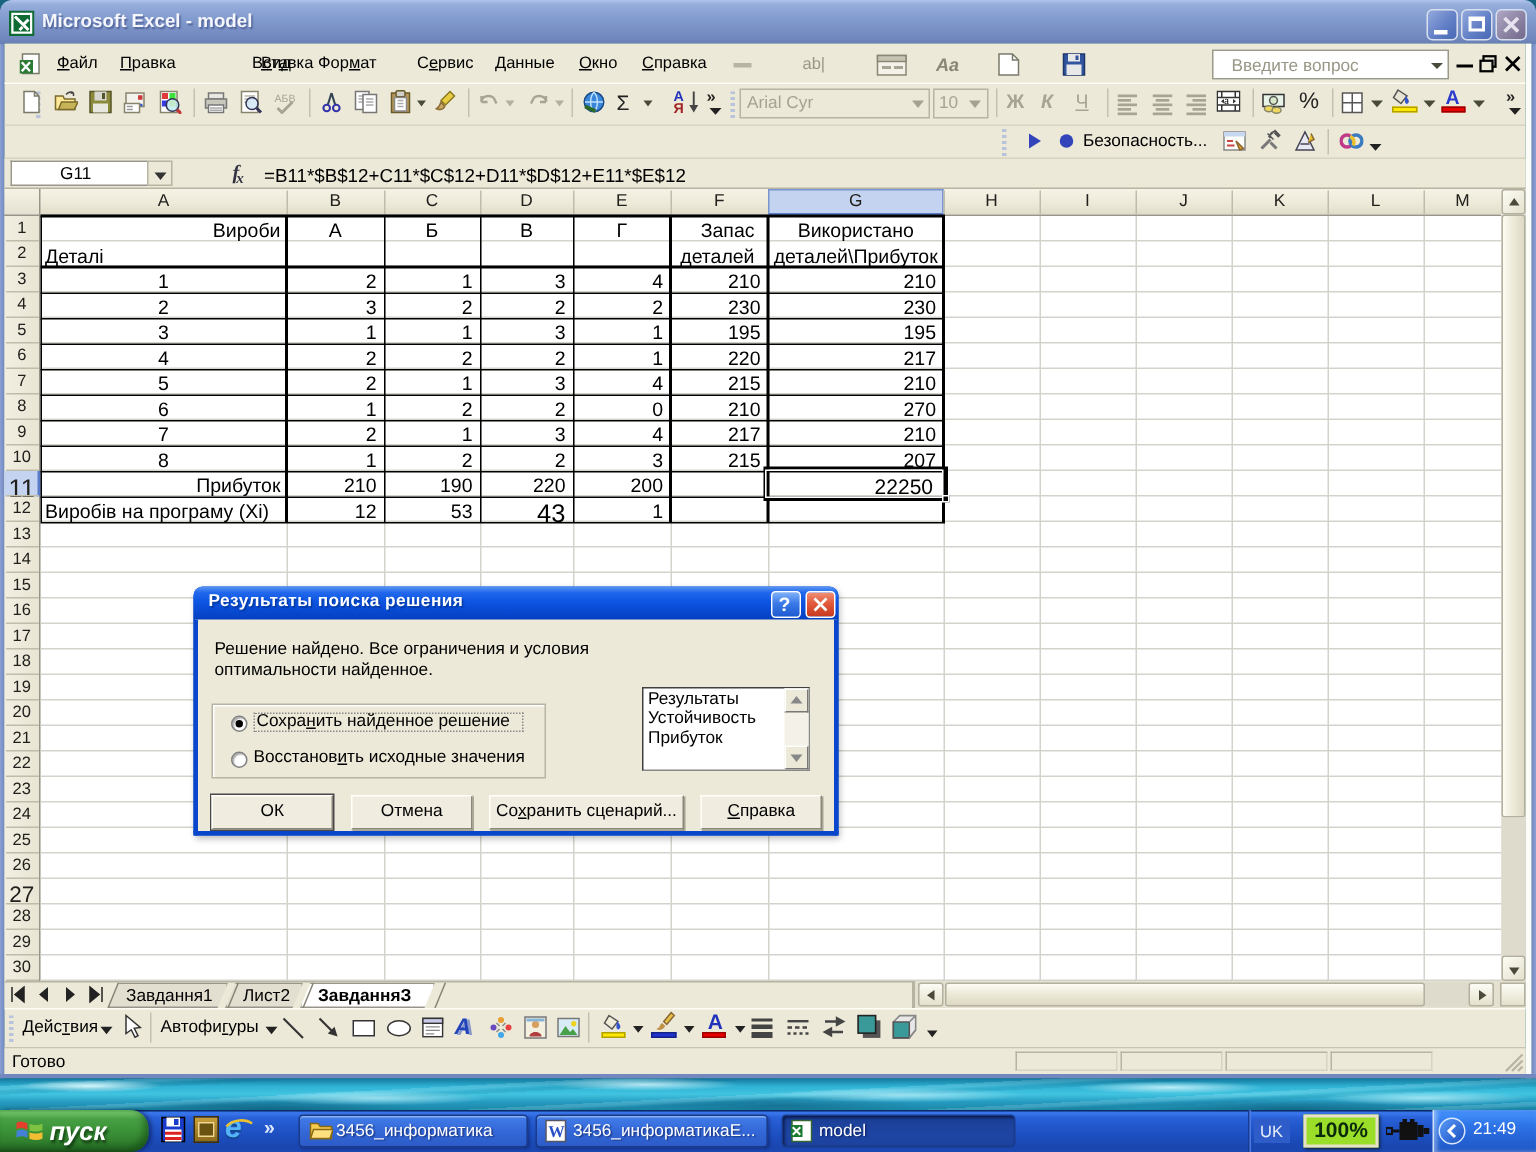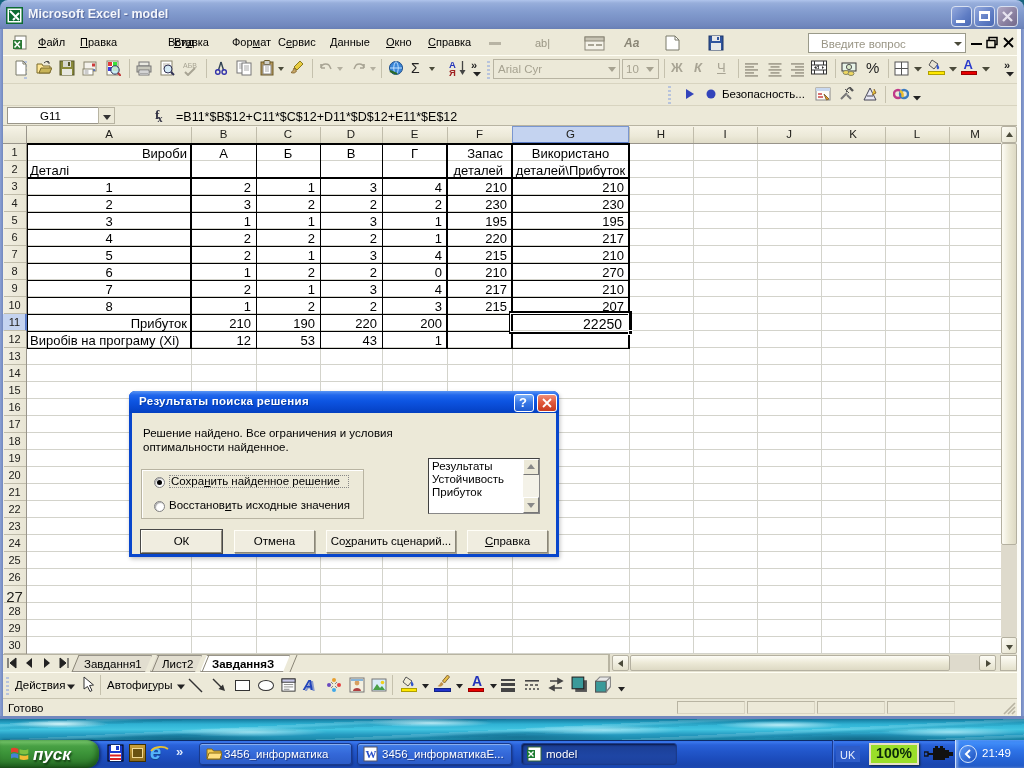--- a/index.html
+++ b/index.html
@@ -34,21 +34,21 @@
 <div class="" style="left:3px;top:29px;width:1014px;height:687px;background:#ece9d8;"></div>
 <svg style="position:absolute;left:13px;top:35px" width="15" height="16" viewBox="0 0 15 16">
 <rect x="2" y="1" width="11" height="13" fill="#fff" stroke="#7a7a6a"></rect>
 <rect x="0" y="5" width="9" height="9" fill="#2c7a36"></rect>
 <path d="M1.5 6.5 L7 12.5 M7 6.5 L1.5 12.5" stroke="#fff" stroke-width="1.6"></path>
 </svg>
 <div class="t" style="left:38px;top:37px;width:60px;height:13px;font-size:11px;color:#000;"><u>Ф</u>айл</div>
 <div class="t" style="left:80px;top:37px;width:60px;height:13px;font-size:11px;color:#000;"><u>П</u>равка</div>
 <div class="t" style="left:132px;top:37px;width:60px;height:13px;font-size:11px;color:#000;padding-left:42px;"><u>В</u>ид</div>
 <div class="t" style="left:168px;top:37px;width:60px;height:13px;font-size:11px;color:#000;">Вст<u>а</u>вка</div>
-<div class="t" style="left:232px;top:37px;width:60px;height:13px;font-size:11px;color:#000;">Фор<u>м</u>ат</div>
+<div class="t" style="left:212px;top:37px;width:60px;height:13px;font-size:11px;color:#000;">Фор<u>м</u>ат</div>
 <div class="t" style="left:278px;top:37px;width:60px;height:13px;font-size:11px;color:#000;">С<u>е</u>рвис</div>
 <div class="t" style="left:330px;top:37px;width:60px;height:13px;font-size:11px;color:#000;"><u>Д</u>анные</div>
 <div class="t" style="left:386px;top:37px;width:60px;height:13px;font-size:11px;color:#000;"><u>О</u>кно</div>
 <div class="t" style="left:428px;top:37px;width:60px;height:13px;font-size:11px;color:#000;"><u>С</u>правка</div>
 <div class="" style="left:489px;top:42px;width:12px;height:3px;background:#b8b4a4;"></div>
 <div class="t" style="left:535px;top:38px;width:22px;height:12px;color:#9a9684;font-size:11px;">ab|</div>
 <svg style="position:absolute;left:584px;top:36px" width="22" height="15" viewBox="0 0 22 15">
 <rect x="1" y="1" width="19" height="13" fill="#f4f2e8" stroke="#8a8676"></rect>
 <rect x="1" y="1" width="19" height="4" fill="#c8c4b4" stroke="#8a8676"></rect>
 <rect x="4" y="8" width="6" height="2" fill="#a8a494"></rect>
@@ -299,21 +299,21 @@
 <svg style="position:absolute;left:912px;top:94px" width="10" height="8">
     <path d="M1 2 L9 2 L5 6.5 Z" fill="#222"></path>
   </svg>
 <div class="" style="left:3px;top:106px;width:1014px;height:20px;background:#ece9d8;"></div>
 <div class="" style="left:7px;top:107px;width:91px;height:17px;background:#fff;border:1px solid #9a968a;border-right:none;"></div>
 <div class="t" style="left:40px;top:111px;width:40px;height:12px;color:#000;font-size:11.5px;">G11</div>
 <div class="" style="left:98px;top:107px;width:17px;height:17px;background:#ece9d8;border:1px solid #b8b4a2;"></div>
 <svg style="position:absolute;left:102px;top:114px" width="10" height="7">
     <path d="M1 1 L9 1 L5 6 Z" fill="#333"></path>
   </svg>
-<div class="t" style="left:155px;top:108px;width:20px;height:15px;color:#333344;font-family:'Liberation Serif',serif;font-weight:bold;font-size:13.5px;">f<span style="position:relative;left:-2px;top:3px;font-size:10px">x</span></div>
+<div class="t" style="left:155px;top:108px;width:20px;height:15px;color:#333344;font-family:'Liberation Serif',serif;font-style:italic;font-weight:bold;font-size:13.5px;">f<span style="position:relative;left:-2px;top:3px;font-size:10px">x</span></div>
 <div class="t" style="left:176px;top:111px;width:600px;height:13px;color:#000;font-size:12.5px;">=B11*$B$12+C11*$C$12+D11*$D$12+E11*$E$12</div>
 <div class="" style="left:3px;top:125px;width:1014px;height:1px;background:#b8b4a2;"></div>
 <div class="" style="left:27px;top:126px;width:974px;height:528px;background:#fff;"></div>
 <div class="" style="left:27px;top:126px;width:974px;height:18px;background:linear-gradient(#f6f3e6,#ece9d8 60%,#e0dcc8);border-bottom:1px solid #98948a;"></div>
 <div class="" style="left:3px;top:126px;width:24px;height:18px;background:linear-gradient(#f6f3e6,#e4e1d0);border-right:1px solid #98948a;border-bottom:1px solid #98948a;"></div>
 <div class="" style="left:3px;top:144px;width:24px;height:510px;background:linear-gradient(90deg,#f2efe2,#e8e5d4);border-right:1px solid #98948a;"></div>
 <div class="t" style="left:27px;top:129px;width:164px;height:12px;font-size:11.5px;color:#21201c;text-align:center;">A</div>
 <div class="" style="left:191px;top:127px;width:1px;height:16px;background:#c0bcaa;"></div>
 <div class="t" style="left:191px;top:129px;width:65px;height:12px;font-size:11.5px;color:#21201c;text-align:center;">B</div>
 <div class="" style="left:256px;top:127px;width:1px;height:16px;background:#c0bcaa;"></div>
@@ -354,21 +354,21 @@
 <div class="" style="left:4px;top:245px;width:22px;height:1px;background:#c0bcaa;"></div>
 <div class="t" style="left:3px;top:249px;width:23px;height:12px;font-size:11px;color:#21201c;text-align:center;">7</div>
 <div class="" style="left:4px;top:262px;width:22px;height:1px;background:#c0bcaa;"></div>
 <div class="t" style="left:3px;top:266px;width:23px;height:12px;font-size:11px;color:#21201c;text-align:center;">8</div>
 <div class="" style="left:4px;top:279px;width:22px;height:1px;background:#c0bcaa;"></div>
 <div class="t" style="left:3px;top:283px;width:23px;height:12px;font-size:11px;color:#21201c;text-align:center;">9</div>
 <div class="" style="left:4px;top:296px;width:22px;height:1px;background:#c0bcaa;"></div>
 <div class="t" style="left:3px;top:300px;width:23px;height:12px;font-size:11px;color:#21201c;text-align:center;">10</div>
 <div class="" style="left:4px;top:313px;width:22px;height:1px;background:#c0bcaa;"></div>
 <div class="" style="left:3px;top:314px;width:24px;height:17px;background:#c4d3f0;border-right:2px solid #5a7cc8;"></div>
-<div class="t" style="left:3px;top:317px;width:23px;height:12px;font-size:11px;color:#21201c;text-align:center;">11</div>
+<div class="t" style="left:3px;top:317px;width:23px;height:12px;font-size:17px;color:#21201c;text-align:center;">11</div>
 <div class="" style="left:4px;top:330px;width:22px;height:1px;background:#c0bcaa;"></div>
 <div class="t" style="left:3px;top:334px;width:23px;height:12px;font-size:11px;color:#21201c;text-align:center;">12</div>
 <div class="" style="left:4px;top:347px;width:22px;height:1px;background:#c0bcaa;"></div>
 <div class="t" style="left:3px;top:351px;width:23px;height:12px;font-size:11px;color:#21201c;text-align:center;">13</div>
 <div class="" style="left:4px;top:364px;width:22px;height:1px;background:#c0bcaa;"></div>
 <div class="t" style="left:3px;top:368px;width:23px;height:12px;font-size:11px;color:#21201c;text-align:center;">14</div>
 <div class="" style="left:4px;top:381px;width:22px;height:1px;background:#c0bcaa;"></div>
 <div class="t" style="left:3px;top:385px;width:23px;height:12px;font-size:11px;color:#21201c;text-align:center;">15</div>
 <div class="" style="left:4px;top:398px;width:22px;height:1px;background:#c0bcaa;"></div>
 <div class="t" style="left:3px;top:402px;width:23px;height:12px;font-size:11px;color:#21201c;text-align:center;">16</div>
@@ -532,21 +532,21 @@
 <div class="t" style="font-size:13px;color:#000;top:300px;height:13px;left:512px;width:112px;text-align:right;">207</div>
 <div class="t" style="font-size:13px;color:#000;top:317px;height:13px;left:27px;width:160px;text-align:right;">Прибуток</div>
 <div class="t" style="font-size:13px;color:#000;top:317px;height:13px;left:191px;width:60px;text-align:right;">210</div>
 <div class="t" style="font-size:13px;color:#000;top:317px;height:13px;left:256px;width:59px;text-align:right;">190</div>
 <div class="t" style="font-size:13px;color:#000;top:317px;height:13px;left:320px;width:57px;text-align:right;">220</div>
 <div class="t" style="font-size:13px;color:#000;top:317px;height:13px;left:382px;width:60px;text-align:right;">200</div>
 <div class="t" style="font-size:14px;color:#000;top:317px;height:13px;left:512px;width:110px;text-align:right;">22250</div>
 <div class="t" style="font-size:13px;color:#000;top:334px;height:13px;left:30px;width:164px;text-align:left;">Виробів на програму (Хі)</div>
 <div class="t" style="font-size:13px;color:#000;top:334px;height:13px;left:191px;width:60px;text-align:right;">12</div>
 <div class="t" style="font-size:13px;color:#000;top:334px;height:13px;left:256px;width:59px;text-align:right;">53</div>
-<div class="t" style="font-size:13px;color:#000;top:334px;height:13px;left:320px;width:57px;text-align:right;">43</div>
+<div class="t" style="font-size:17px;color:#000;top:334px;height:13px;left:320px;width:57px;text-align:right;">43</div>
 <div class="t" style="font-size:13px;color:#000;top:334px;height:13px;left:382px;width:60px;text-align:right;">1</div>
 <div class="" style="left:509px;top:311px;width:123px;height:23px;border:2px solid #000;background:transparent;"></div>
 <div class="" style="left:510px;top:313px;width:119px;height:19px;border:1px solid #fff;"></div>
 <div class="" style="left:628px;top:330px;width:5px;height:5px;background:#000;border:1px solid #fff;"></div>
 <div class="" style="left:1001px;top:126px;width:16px;height:528px;background:#f0eee2;"></div>
 <div class="" style="left:1001px;top:126px;width:16px;height:17px;background:linear-gradient(135deg,#fdfcf5,#e4e1cc);border:1px solid #b4b0a0;border-radius:2px;"></div>
 <svg style="position:absolute;left:1005px;top:131px" width="9" height="8">
     <path d="M4.5 1 L8 6 L1 6 Z" fill="#4a4a3a"></path>
   </svg>
 <div class="" style="left:1001px;top:143px;width:16px;height:402px;background:linear-gradient(90deg,#fdfcf5,#ece9d6 50%,#ddd9c4);border:1px solid #b4b0a0;border-radius:2px;"></div>

